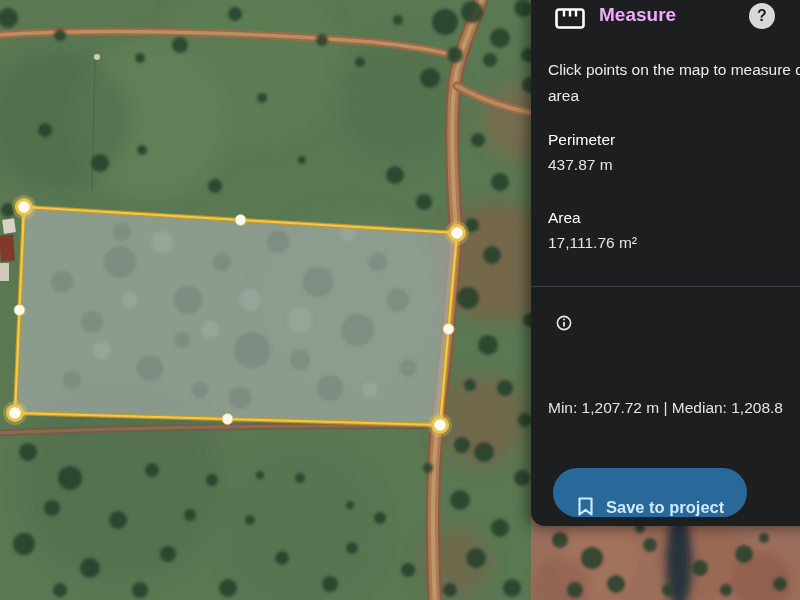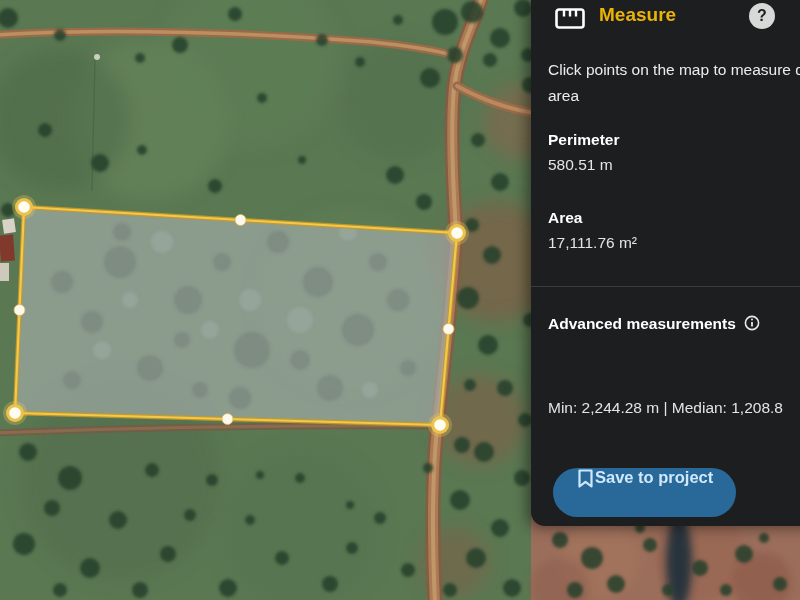--- a/index.html
+++ b/index.html
@@ -12,41 +12,41 @@
 
   
   .panel{
     position:absolute;left:531px;top:0;width:360px;height:526px;
     background:#1d1e1f;border-radius:0 0 0 14px;
     box-shadow:-4px 2px 14px rgba(0,0,0,.45);
     color:#e8e8e8;
   }
   .panel .hdr-icon{position:absolute;left:24px;top:8px;}
   .panel .title{
-    position:absolute;left:68px;top:4px;font-size:19px;font-weight:700;color:#eab308;
+    position:absolute;left:68px;top:4px;font-size:19px;font-weight:700;color:#f0abfc;
     white-space:nowrap;
   }
   .help-btn{
     position:absolute;left:218px;top:3px;width:26px;height:26px;border-radius:50%;
     background:#d7d9d9;color:#1c1d1d;border:none;font-family:inherit;
     font-size:16px;font-weight:700;line-height:26px;text-align:center;padding:0;cursor:pointer;
   }
   .instr{
     position:absolute;left:17px;top:57px;font-size:15.5px;line-height:26px;color:#ececec;
     white-space:nowrap;
   }
-  .sec-label{position:absolute;left:17px;font-size:15.5px;font-weight:700;color:#fff;white-space:nowrap;}
+  .sec-label{position:absolute;left:17px;font-size:15.5px;font-weight:400;color:#fff;white-space:nowrap;}
   .sec-value{position:absolute;left:17px;font-size:15.5px;color:#e4e4e4;white-space:nowrap;}
   .divider{position:absolute;left:0;top:286px;width:100%;height:0;border-top:1px solid #3a3d3f;}
   .adv-row{position:absolute;left:17px;top:315px;font-size:15.5px;font-weight:700;color:#fff;white-space:nowrap;}
   .adv-row svg{vertical-align:-2px;margin-left:8px;}
   .save-btn{
     position:absolute;left:22px;top:468px;height:49px;border-radius:25px;
     background:#28699a;border:none;cursor:pointer;
-    display:inline-flex;align-items:flex-start;padding:0 23px;
+    display:inline-flex;align-items:flex-end;gap:11px;padding:0 23px;
     color:#cfe8fc;font-family:inherit;font-size:16.5px;font-weight:600;white-space:nowrap;
   }
 </style>
 </head>
 <body>
 
 <svg id="map-svg" width="800" height="600" viewBox="0 0 800 600">
   <defs>
     <filter id="b1" x="-60%" y="-60%" width="220%" height="220%">
         <feGaussianBlur stdDeviation="1.6"></feGaussianBlur>
@@ -276,36 +276,36 @@
   <button class="help-btn">
     <span>?</span>
   </button>
 
   <div class="instr">
     <div>Click points on the map to measure distance and</div>
     <div>area</div>
   </div>
 
   <div class="sec-label" style="top:131px">Perimeter</div>
-  <div class="sec-value" style="top:156px">580.51 m</div>
+  <div class="sec-value" style="top:156px">437.87 m</div>
 
   <div class="sec-label" style="top:209px">Area</div>
   <div class="sec-value" style="top:234px">17,111.76 m²</div>
 
   <div class="divider"></div>
 
   <div class="adv-row">
-    <span>Advanced measurements</span><svg width="16" height="16" viewBox="0 0 16 16">
+    <svg width="16" height="16" viewBox="0 0 16 16">
       <circle cx="8" cy="8" r="6.6" fill="none" stroke="#e8e8e8" stroke-width="1.6"></circle>
       <line x1="8" y1="7" x2="8" y2="11.4" stroke="#e8e8e8" stroke-width="1.8"></line>
       <circle cx="8" cy="4.6" r="1" fill="#e8e8e8"></circle>
     </svg>
   </div>
 
-  <div class="sec-value" style="top:399px">Min: 2,244.28 m | Median: 1,208.8</div>
+  <div class="sec-value" style="top:399px">Min: 1,207.72 m | Median: 1,208.8</div>
 
   <button class="save-btn">
     <svg width="19" height="21" viewBox="0 0 19 21">
       <path d="M3.5 2.5 h12 v16 l-6 -4.6 -6 4.6 z" fill="none" stroke="#cfe8fc" stroke-width="2.2" stroke-linejoin="round"></path>
     </svg>
     <span>Save to project</span>
   </button>
 </div>
 
 </body></html>

